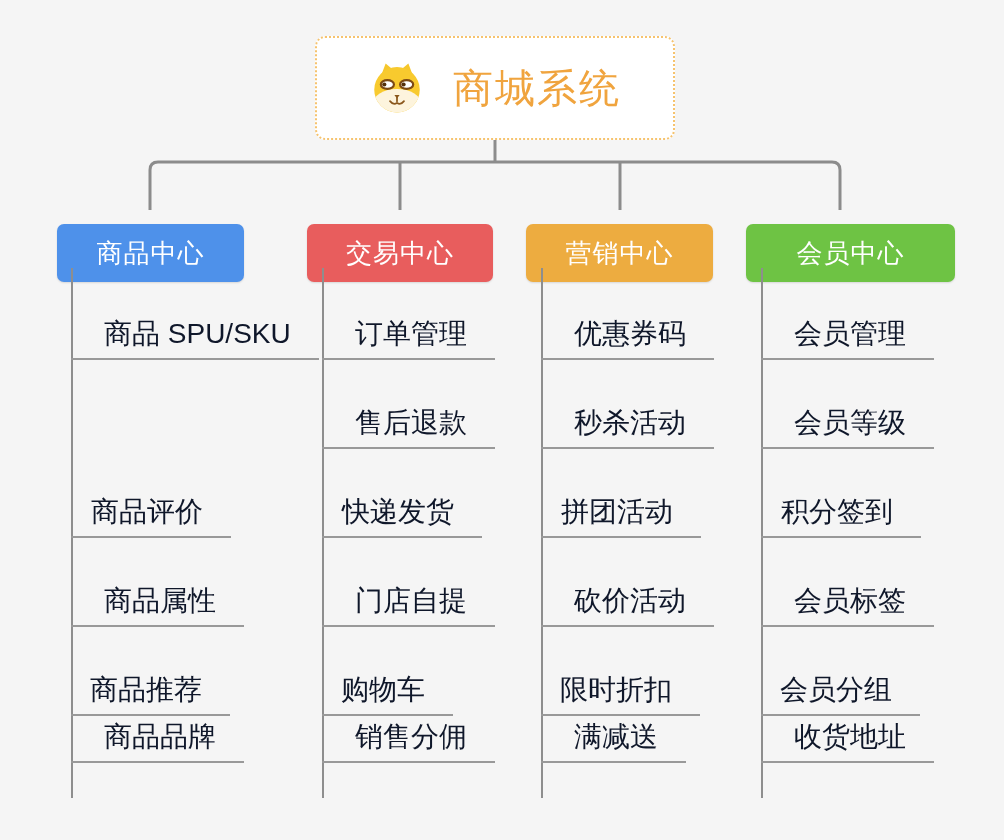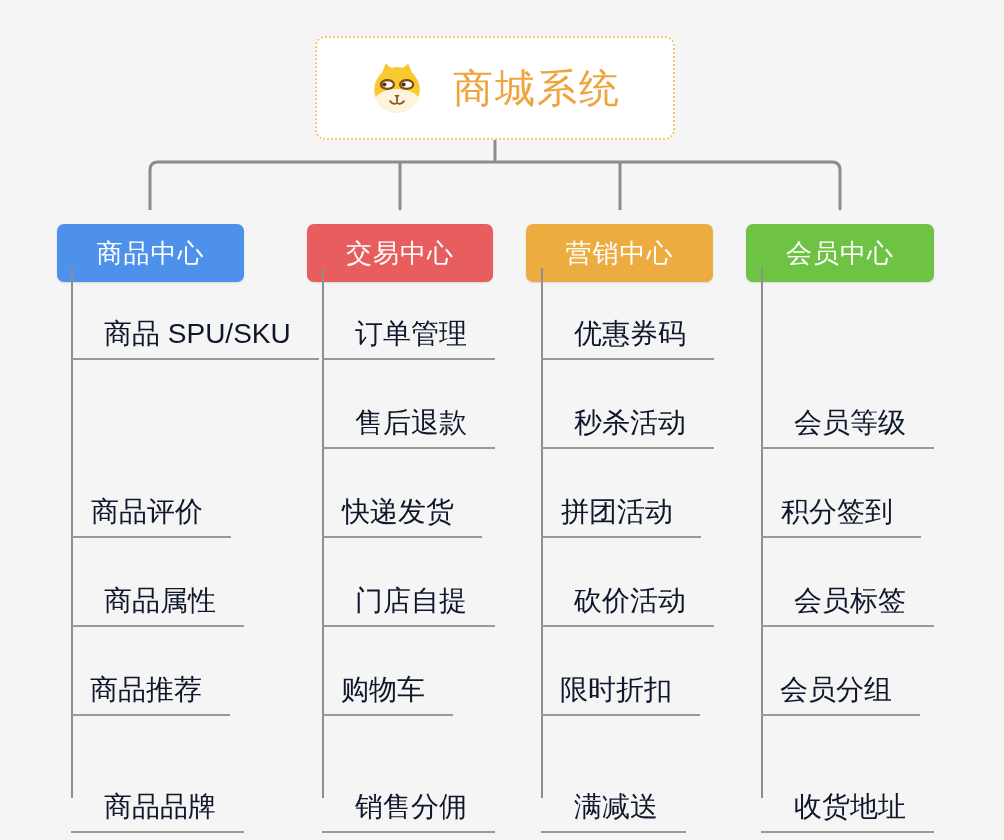--- a/index.html
+++ b/index.html
@@ -40,21 +40,21 @@
     position:absolute;top:224px;height:58px;
     border-radius:7px;
     display:flex;align-items:center;justify-content:center;
     color:#ffffff;font-size:26px;letter-spacing:1px;
     box-shadow:0 1px 2px rgba(0,0,0,0.12);
     box-sizing:border-box;
   }
   .b1{left:57px;width:187px;background:#4e91ea;}
   .b2{left:307px;width:186px;background:#e85d5d;}
   .b3{left:526px;width:187px;background:#edac40;}
-  .b4{left:746px;width:188px;background:#6ec344;}
+  .b4{left:746px;width:209px;background:#6ec344;}
   
   .vline{
     position:absolute;top:268px;width:2px;height:530px;
     background:#8e8e8e;
   }
   .vl1{left:71px;}
   .vl2{left:322px;}
   .vl3{left:541px;}
   .vl4{left:761px;}
   
@@ -69,21 +69,21 @@
   }
   .c1{left:71px;}
   .c2{left:322px;}
   .c3{left:541px;}
   .c4{left:761px;}
   .r1{top:313px;}
   .r2{top:402px;}
   .r3{top:491px;padding-left:20px;}
   .r4{top:580px;}
   .r5{top:669px;padding-left:19px;}
-  .r6{top:786px;}
+  .r6{top:716px;}
 </style>
 </head>
 <body>
 
 <div class="canvas">
 
   <svg class="connectors" viewBox="0 0 1004 840" xmlns="http://www.w3.org/2000/svg" style="color: rgb(140, 140, 140);">
     <path d="M495 140 V162"></path>
     <path d="M150 210 V170 Q150 162 158 162 H832 Q840 162 840 170 V210"></path>
     <path d="M400 162 V210"></path>
@@ -141,19 +141,20 @@
   <div class="child c2 r5">购物车</div>
   <div class="child c2 r6">销售分佣</div>
 
   <div class="child c3 r1">优惠券码</div>
   <div class="child c3 r2">秒杀活动</div>
   <div class="child c3 r3">拼团活动</div>
   <div class="child c3 r4">砍价活动</div>
   <div class="child c3 r5">限时折扣</div>
   <div class="child c3 r6">满减送</div>
 
+  <div class="child c4 r1">会员管理</div>
   <div class="child c4 r2">会员等级</div>
   <div class="child c4 r3">积分签到</div>
   <div class="child c4 r4">会员标签</div>
   <div class="child c4 r5">会员分组</div>
   <div class="child c4 r6">收货地址</div>
 
 </div>
 
 </body></html>

